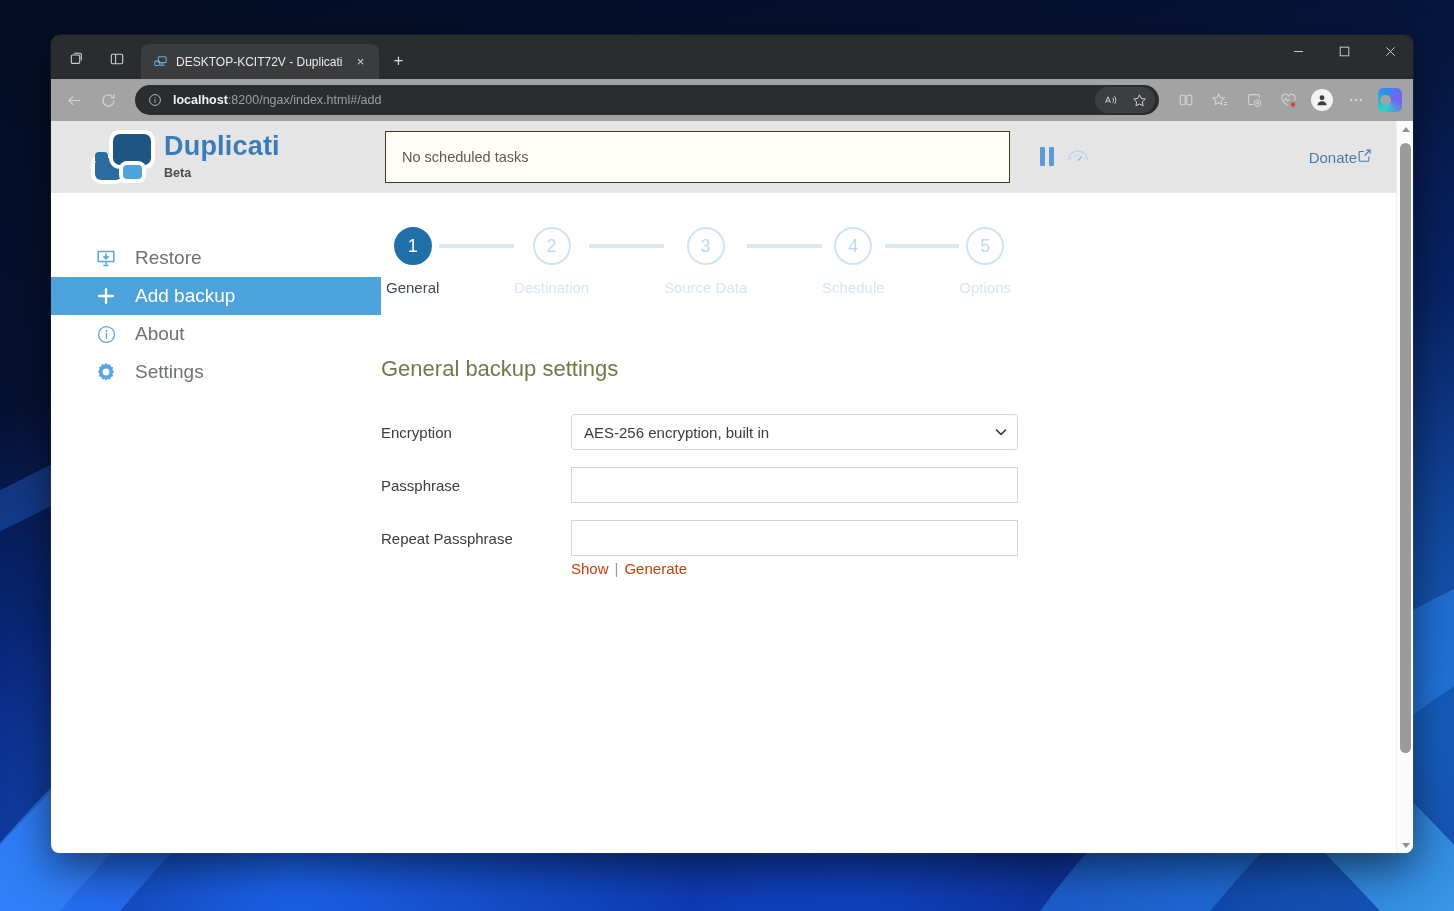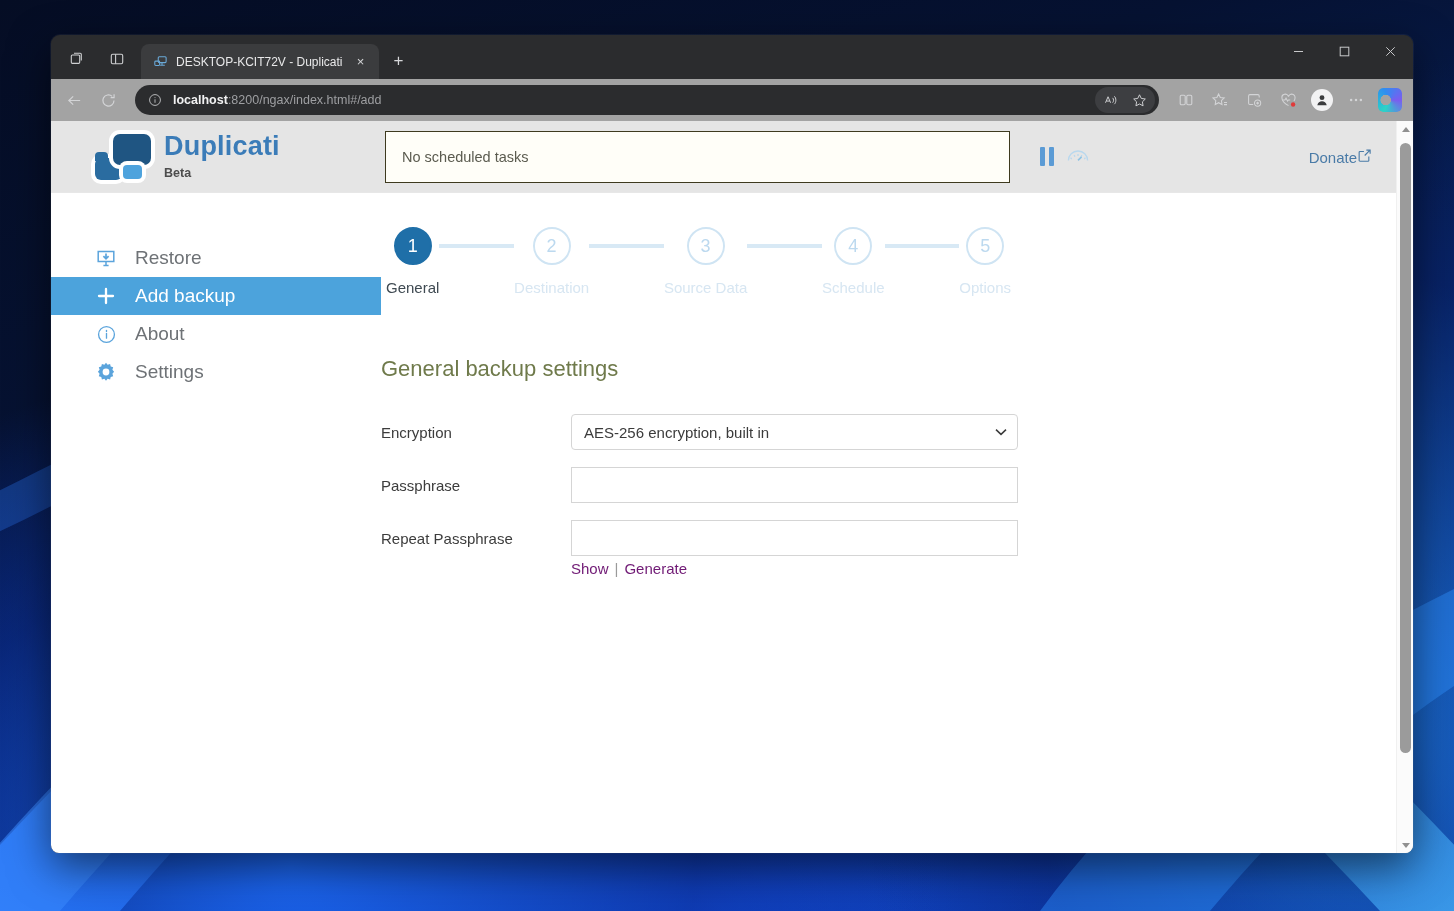--- a/index.html
+++ b/index.html
@@ -194,21 +194,21 @@
     width: 100%; height: 36px; border: 1px solid #d5d5d5; background: #fff;
     font-size: 15px; color: #3b3b3b; padding: 0 30px 0 12px;
     -webkit-appearance: none; appearance: none; border-radius: 4px;
     font-family: "Liberation Sans", sans-serif;
   }
   .selwrap .caret {
     position: absolute; right: 11px; top: 50%; transform: translateY(-50%);
     pointer-events: none; color: #3b3b3b; font-size: 11px;
   }
   .links { margin-top: 4px; font-size: 15px; color: #4a7ba7; }
-  .links a { color: #701a75; text-decoration: none; }
+  .links a { color: #c2410c; text-decoration: none; }
   .links .sep { color: #9a9a9a; margin: 0 6px; }
 
   
   .pscroll {
     width: 17px; flex: 0 0 17px; background: #fbfbfb; border-left: 1px solid #f0f0f0;
     position: relative;
   }
   .pscroll .arr { position:absolute; left:0; width:17px; height:17px; display:flex; align-items:center; justify-content:center; color:#909090; font-size:8px; }
   .pscroll .arr.up { top: 0; }
   .pscroll .arr.dn { bottom: 0; }

